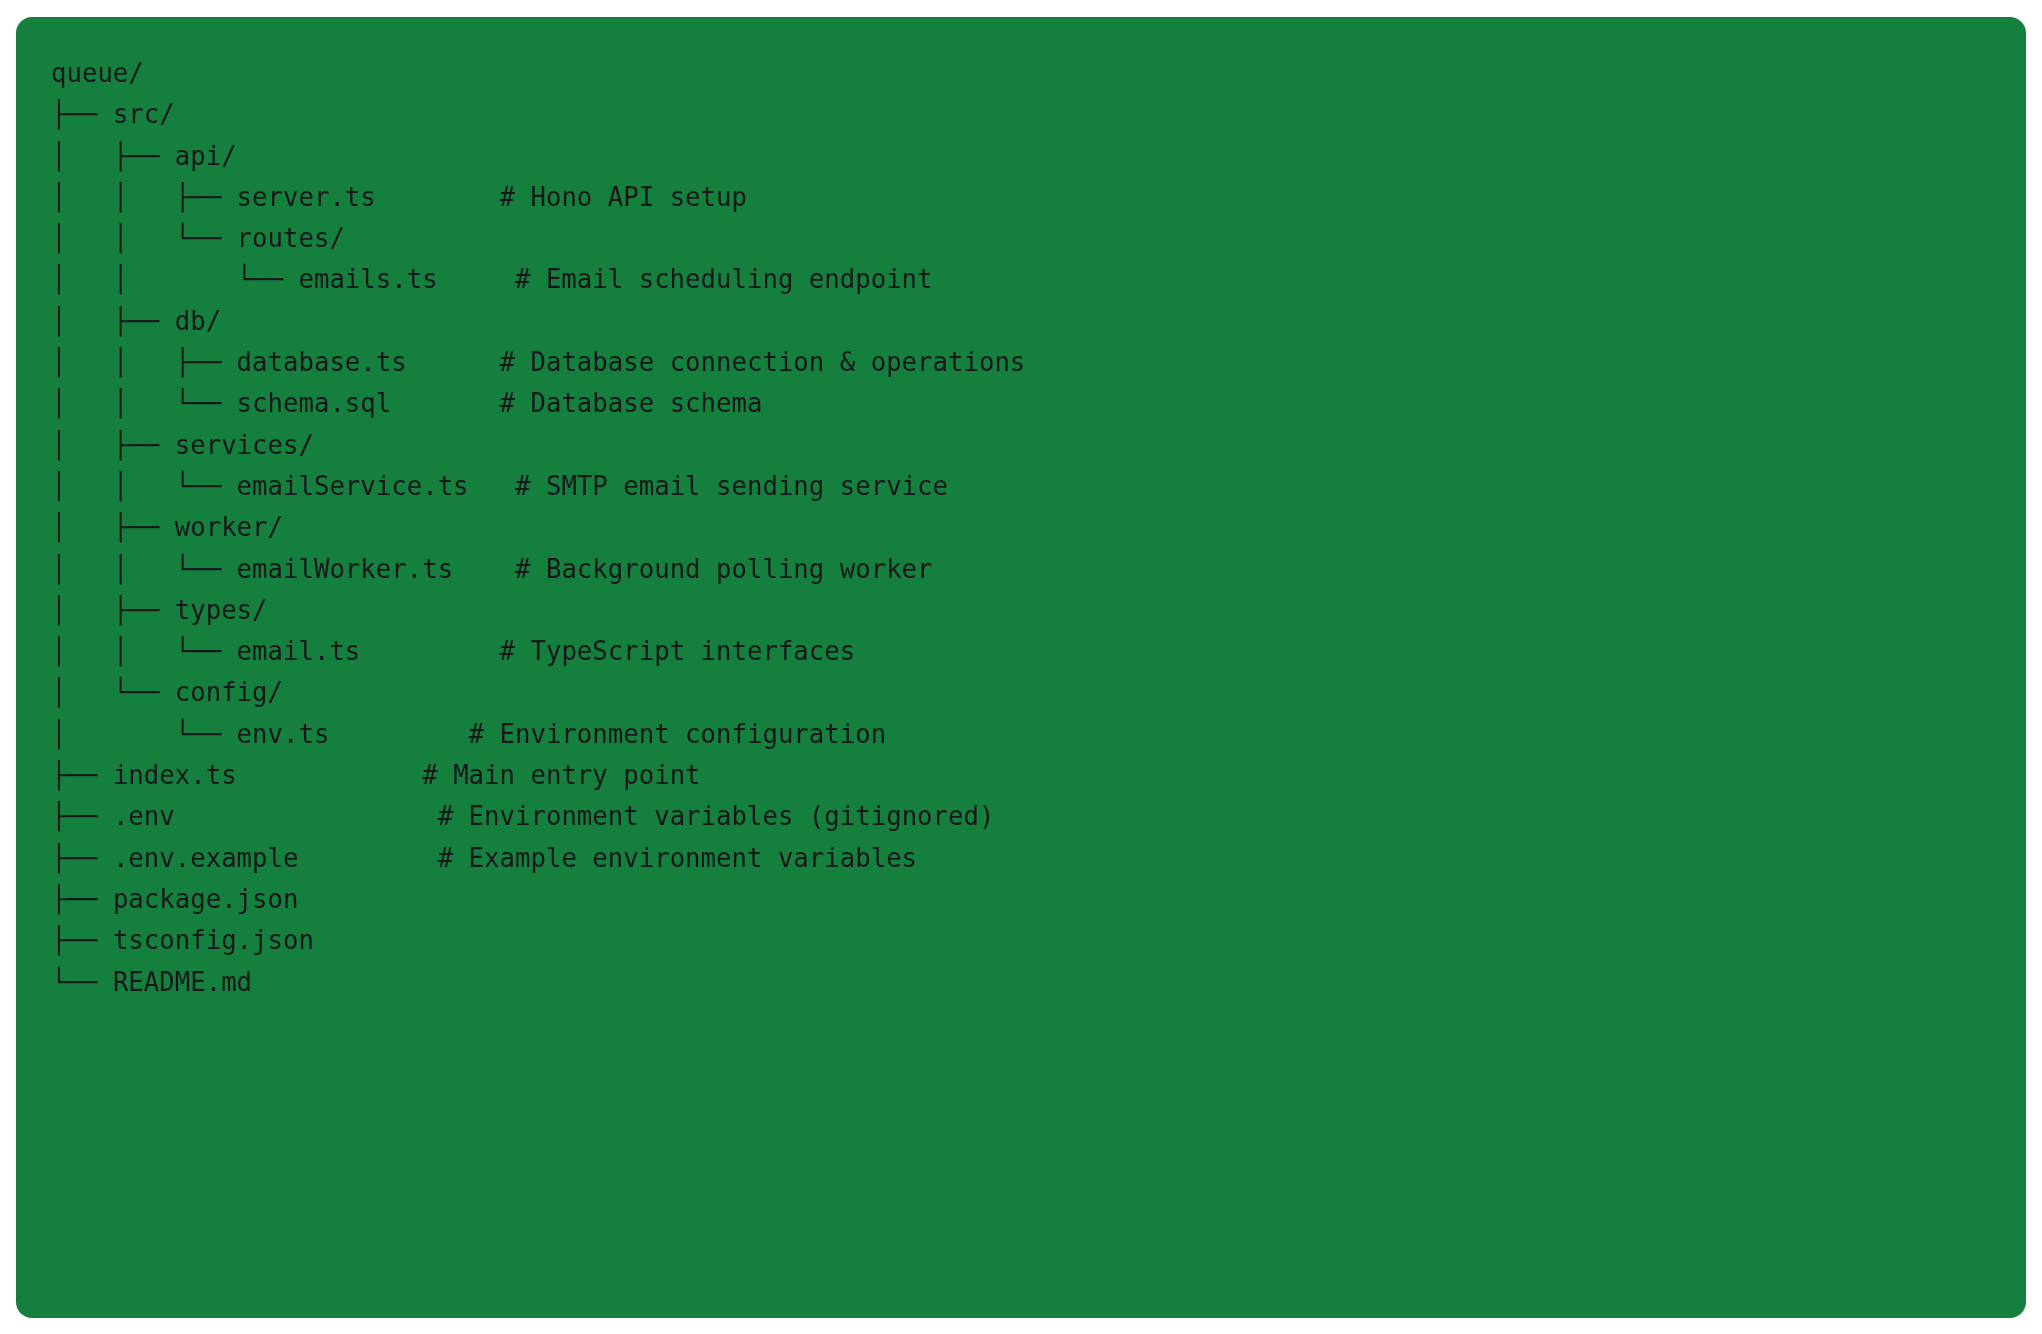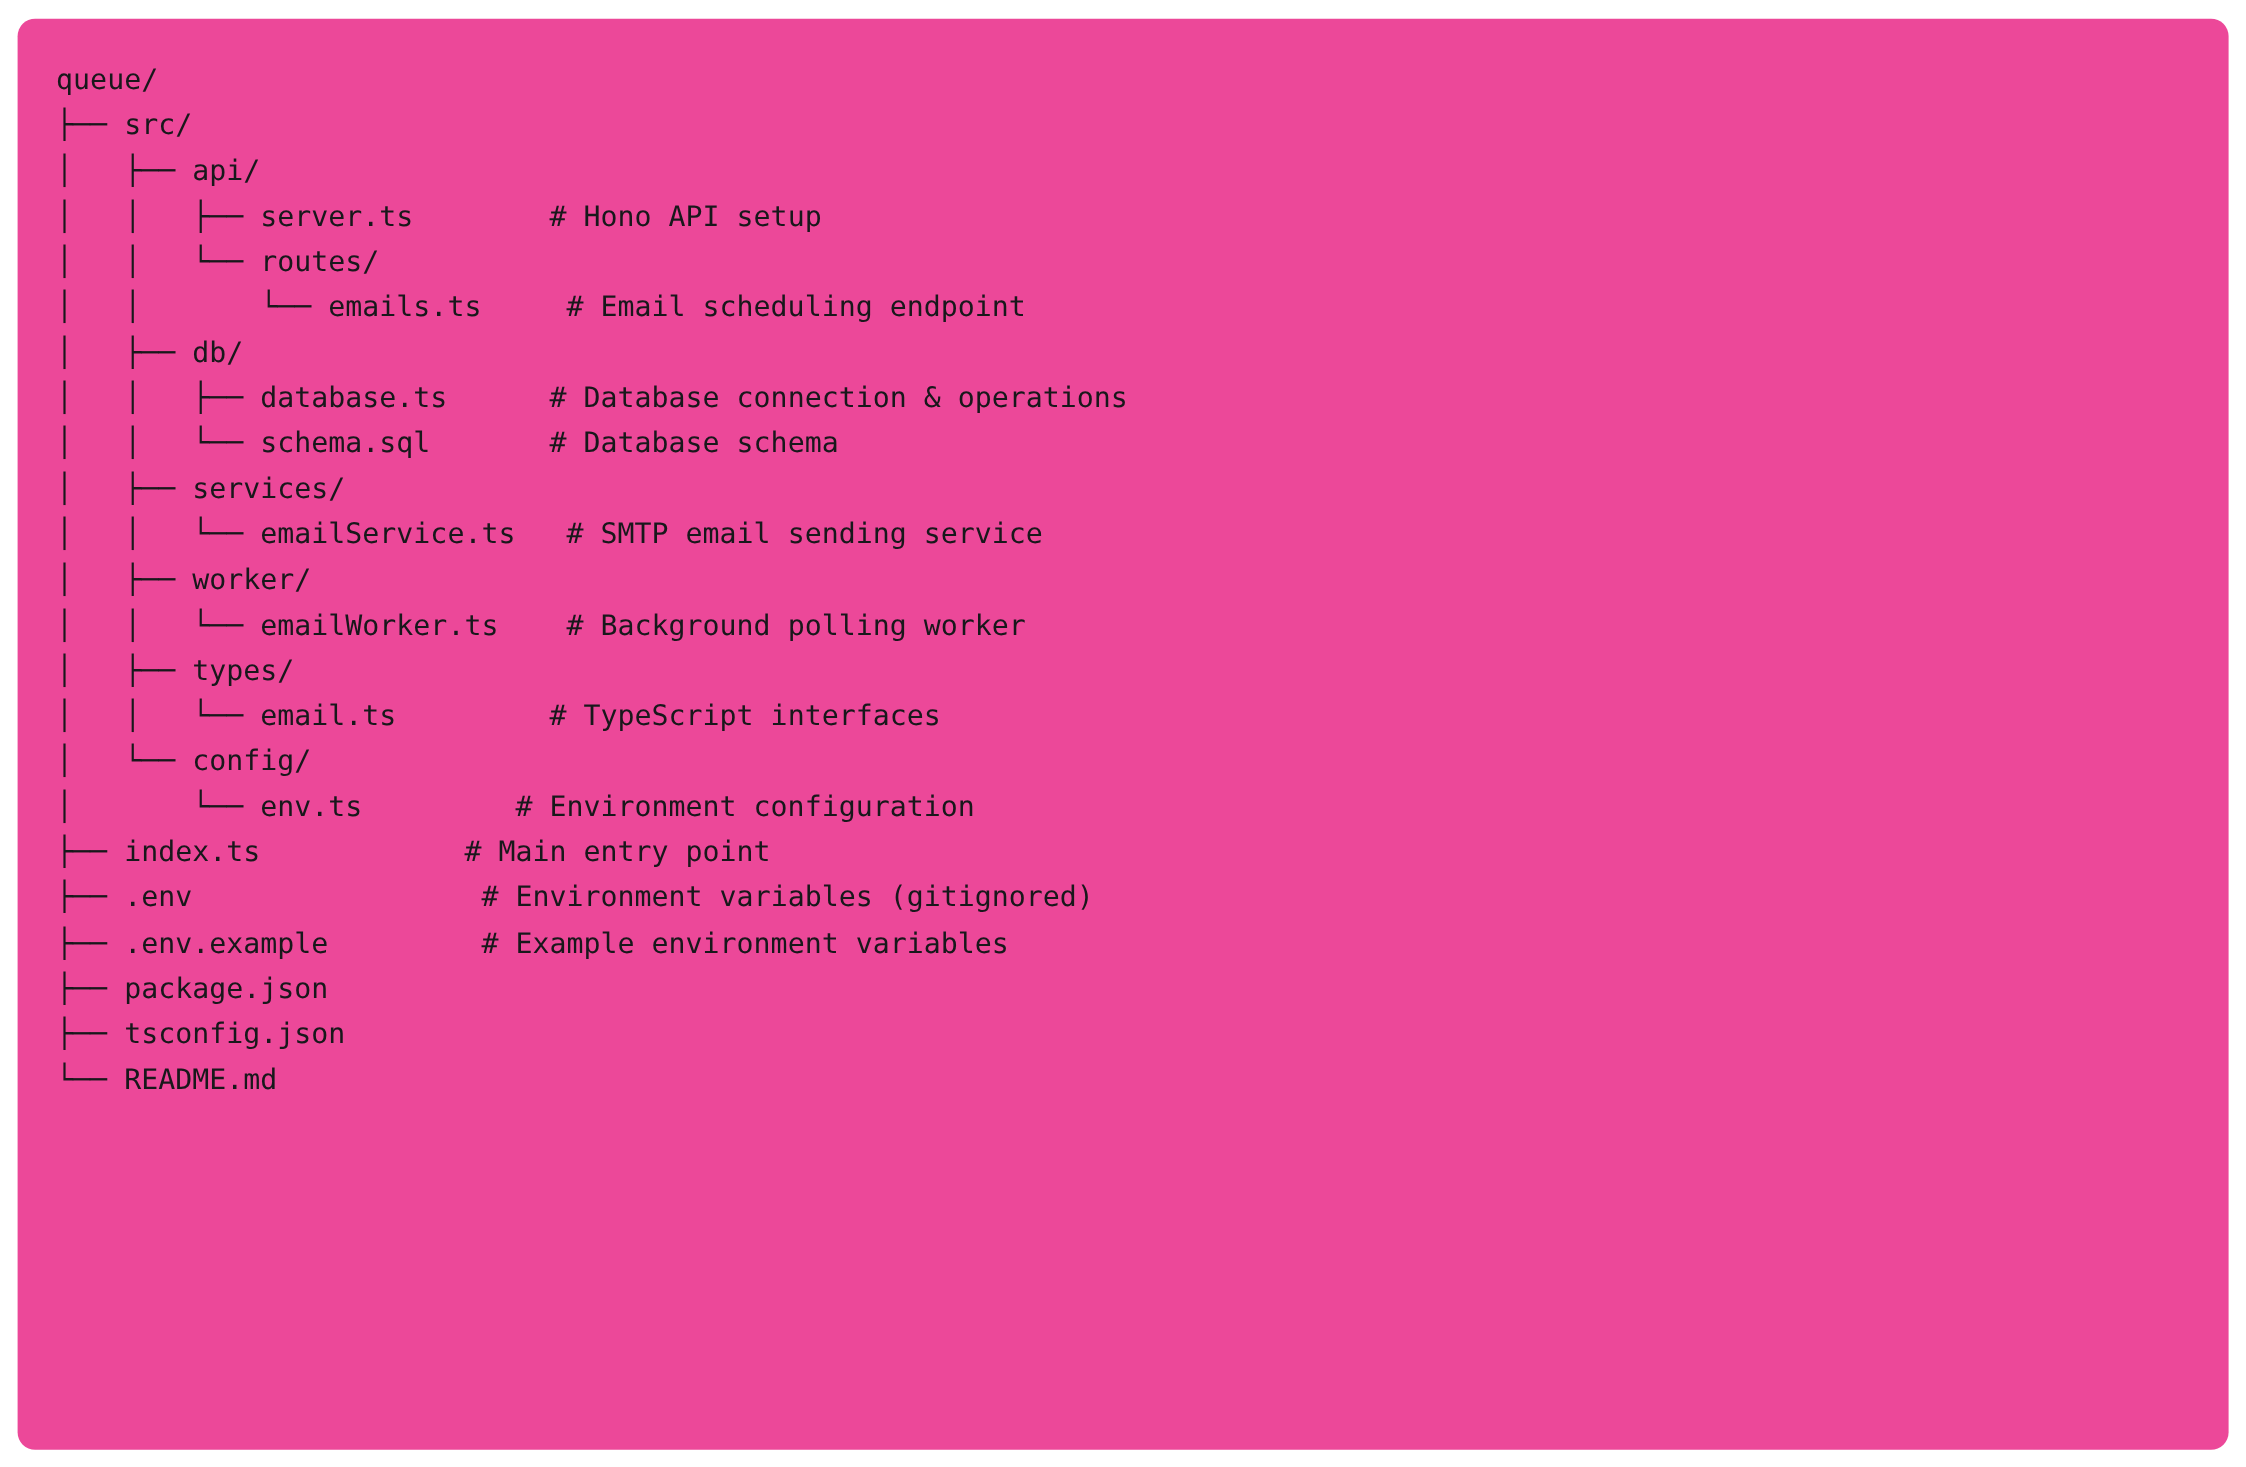--- a/index.html
+++ b/index.html
@@ -15,21 +15,21 @@
     overflow: hidden;
   }
 
   #tree-panel {
     position: absolute;
     left: 16px;
     top: 17px;
     width: 2010px;
     height: 1301px;
     box-sizing: border-box;
-    background: #ec4899;
+    background: #15803d;
     border-radius: 16px;
     padding: 36px 0 46px 0;
     overflow: hidden;
   }
 
   #tree-listing {
     margin: 0;
     padding: 0 0 0 35px;
     font-family: "DejaVu Sans Mono", "Liberation Mono", monospace;
     font-size: 25.7px;

